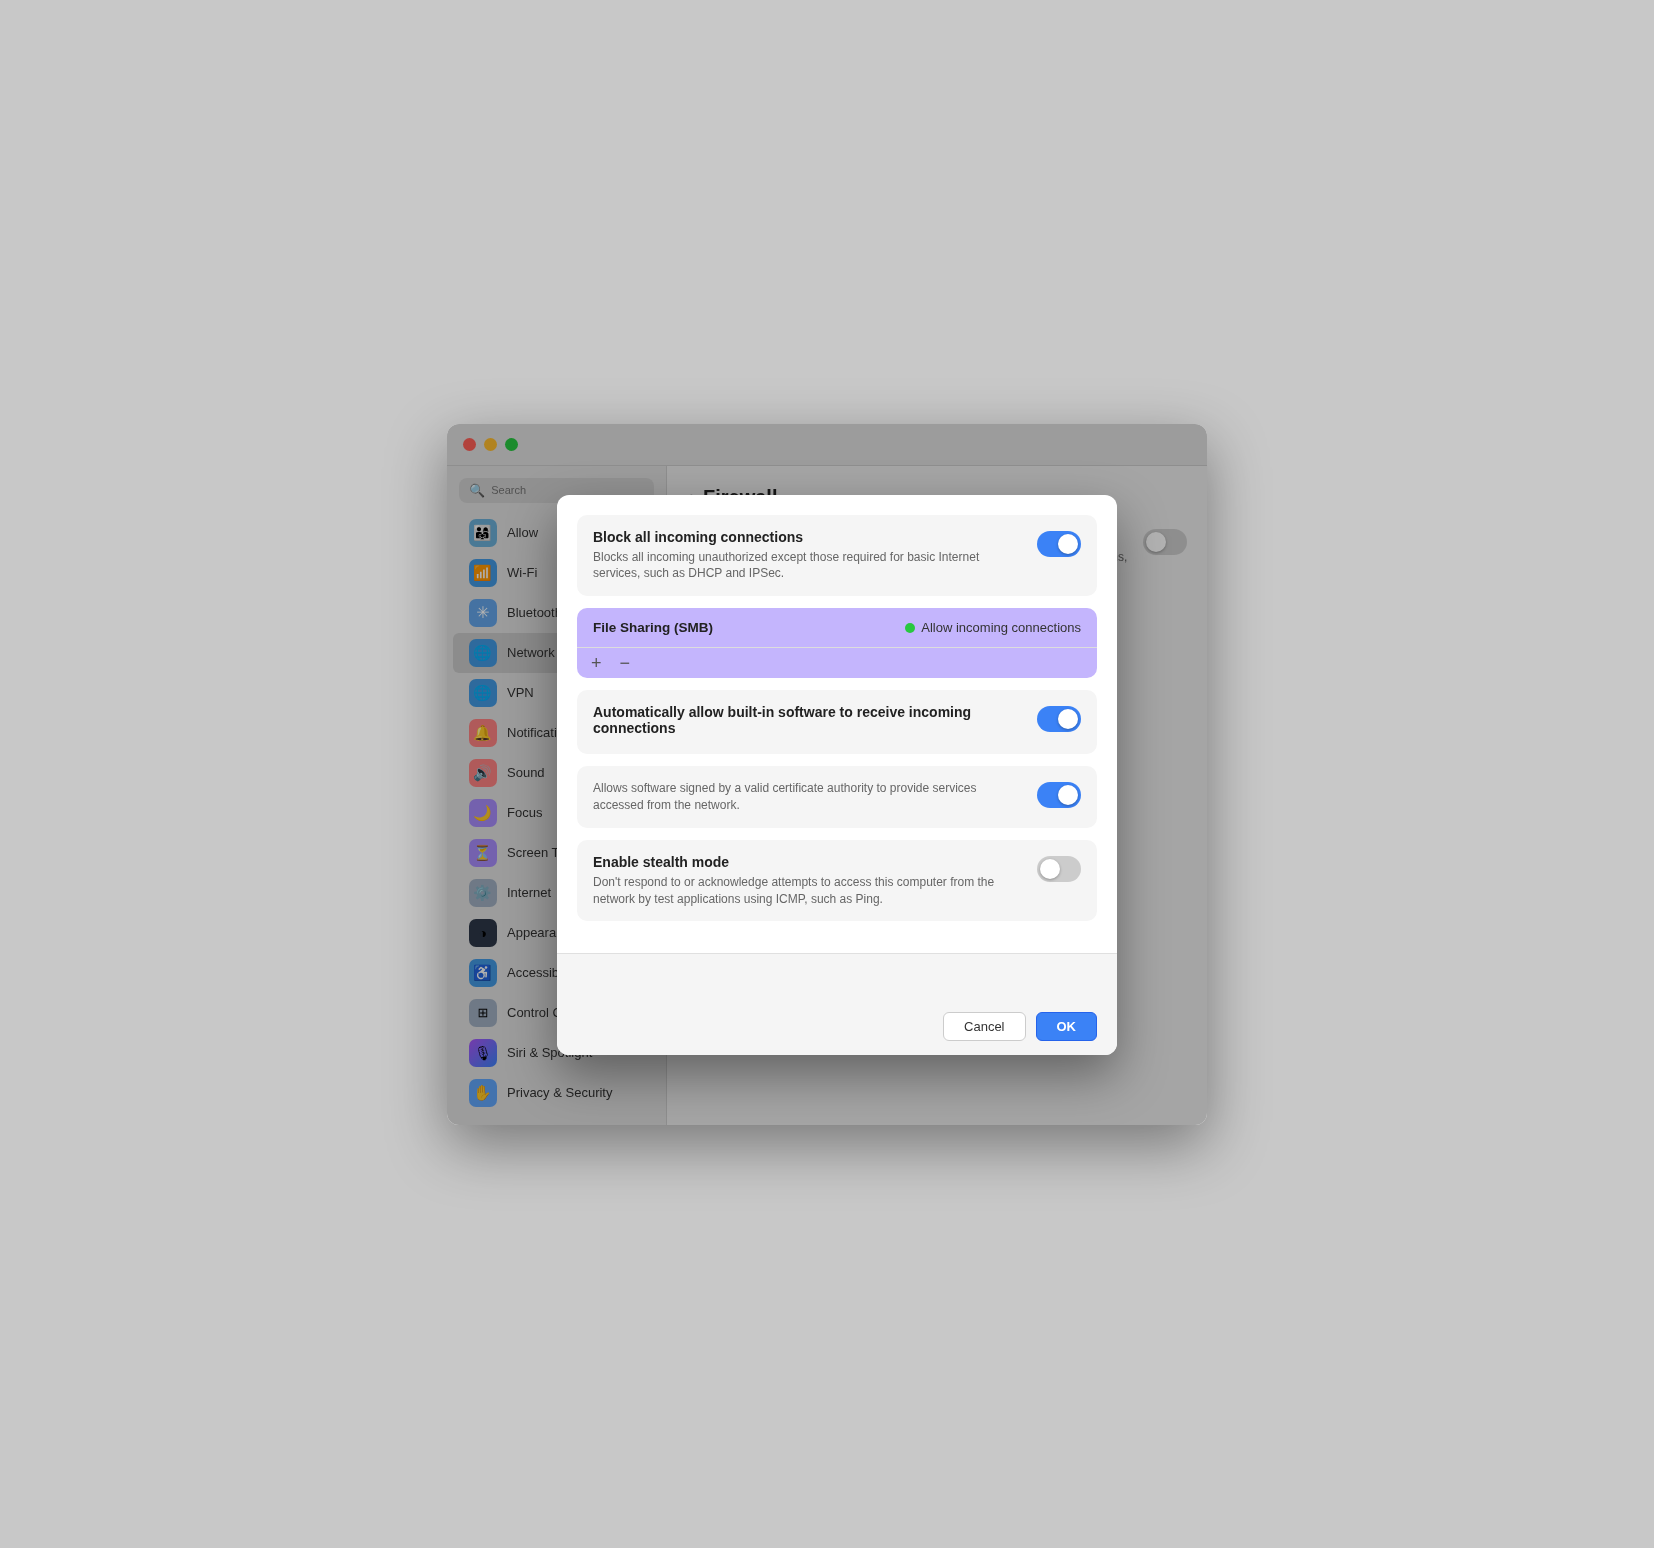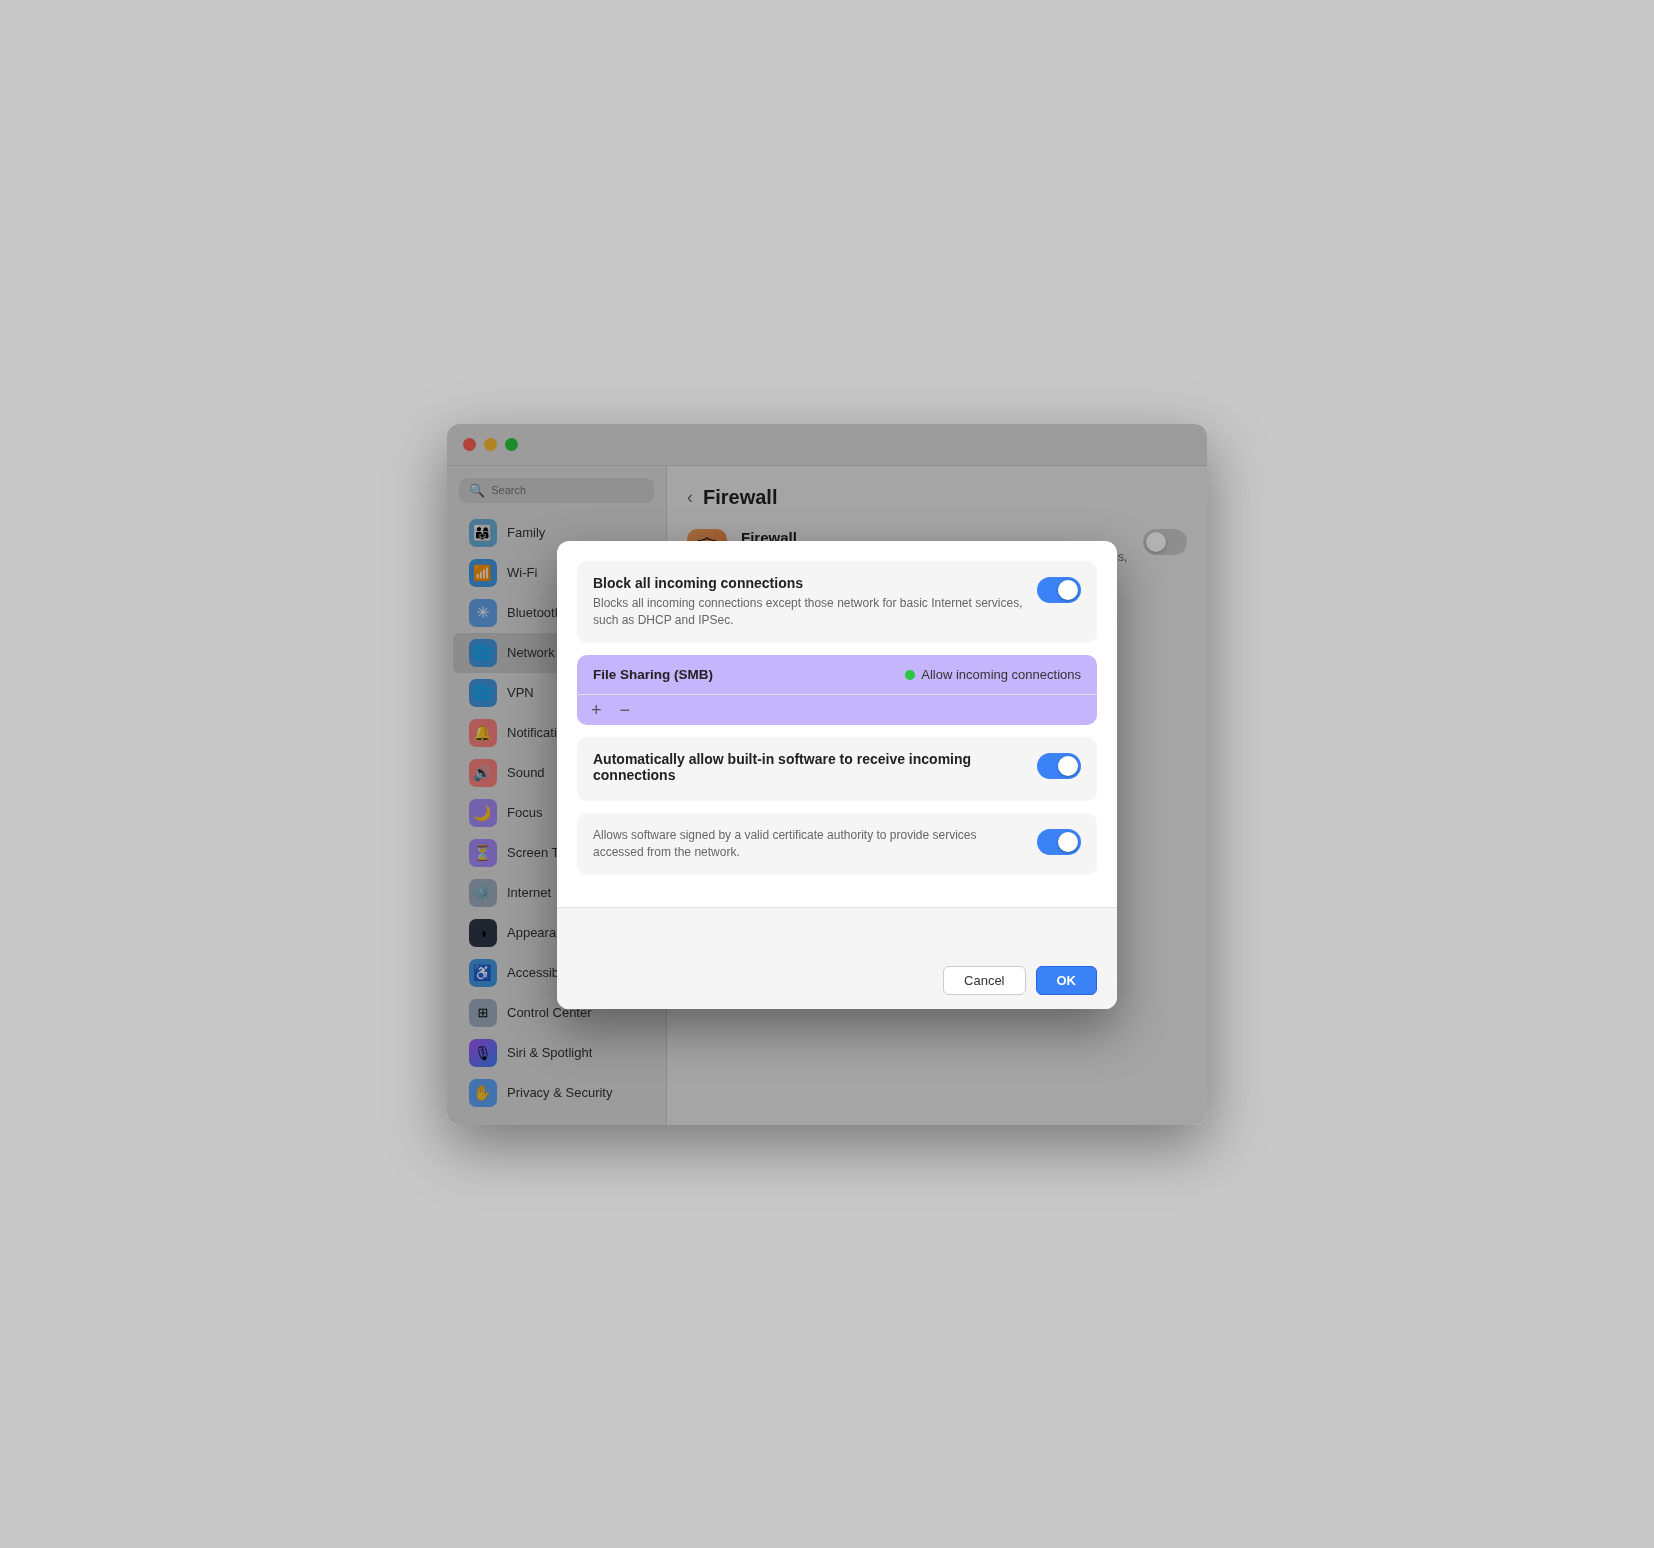--- a/index.html
+++ b/index.html
@@ -373,21 +373,21 @@
   <div class="main-area">
 
     <div class="sidebar">
       <div class="search-bar">
         <span class="search-icon-svg">🔍</span>
         <input class="search-input" type="text" placeholder="Search" style="">
       </div>
 
       <div class="sidebar-item">
         <div class="sidebar-icon" style="background: #6baed6;">👨‍👩‍👧</div>
-        <span class="sidebar-label">Family</span>
+        <span class="sidebar-label">Allow</span>
       </div>
       <div class="sidebar-item">
         <div class="sidebar-icon" style="background: #4299e1;">📶</div>
         <span class="sidebar-label">Wi-Fi</span>
       </div>
       <div class="sidebar-item">
         <div class="sidebar-icon" style="background: #63a4e8; color:white; font-size:16px;">✳</div>
         <span class="sidebar-label">Bluetooth</span>
       </div>
       <div class="sidebar-item active">
@@ -461,21 +461,21 @@
       </div>
 
       <div class="modal-overlay">
         <div class="modal">
           <div class="modal-body">
 
             <div class="modal-section">
               <div class="modal-row">
                 <div class="modal-row-text">
                   <div class="modal-row-title">Block all incoming connections</div>
-                  <div class="modal-row-desc">Blocks all incoming connections except those network for basic Internet services, such as DHCP and IPSec.</div>
+                  <div class="modal-row-desc">Blocks all incoming unauthorized except those required for basic Internet services, such as DHCP and IPSec.</div>
                 </div>
                 <div class="toggle on modal-row-toggle"></div>
               </div>
             </div>
 
             <div class="file-sharing-section">
               <div class="file-sharing-row">
                 <span class="file-sharing-name">File Sharing (SMB)</span>
                 <div class="connection-status">
                   <div class="status-dot"></div>
@@ -499,20 +499,29 @@
 
             <div class="modal-section">
               <div class="modal-row">
                 <div class="modal-row-text">
                   <div class="modal-row-desc">Allows software signed by a valid certificate authority to provide services accessed from the network.</div>
                 </div>
                 <div class="toggle on modal-row-toggle"></div>
               </div>
             </div>
 
+            <div class="modal-section">
+              <div class="modal-row">
+                <div class="modal-row-text">
+                  <div class="modal-row-title">Enable stealth mode</div>
+                  <div class="modal-row-desc">Don't respond to or acknowledge attempts to access this computer from the network by test applications using ICMP, such as Ping.</div>
+                </div>
+                <div class="toggle off modal-row-toggle"></div>
+              </div>
+            </div>
 
           </div>
 
           <div class="modal-footer">
             <button class="btn btn-cancel">Cancel</button>
             <button class="btn btn-ok">OK</button>
           </div>
         </div>
       </div>
     </div>

